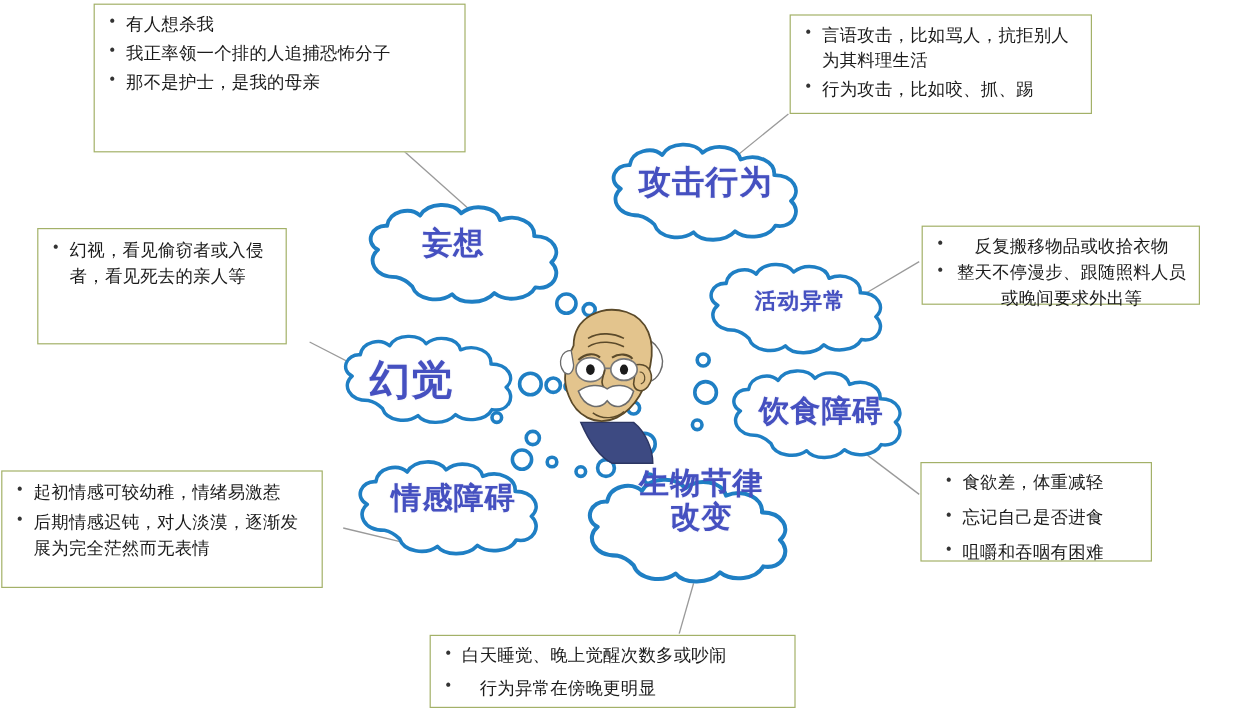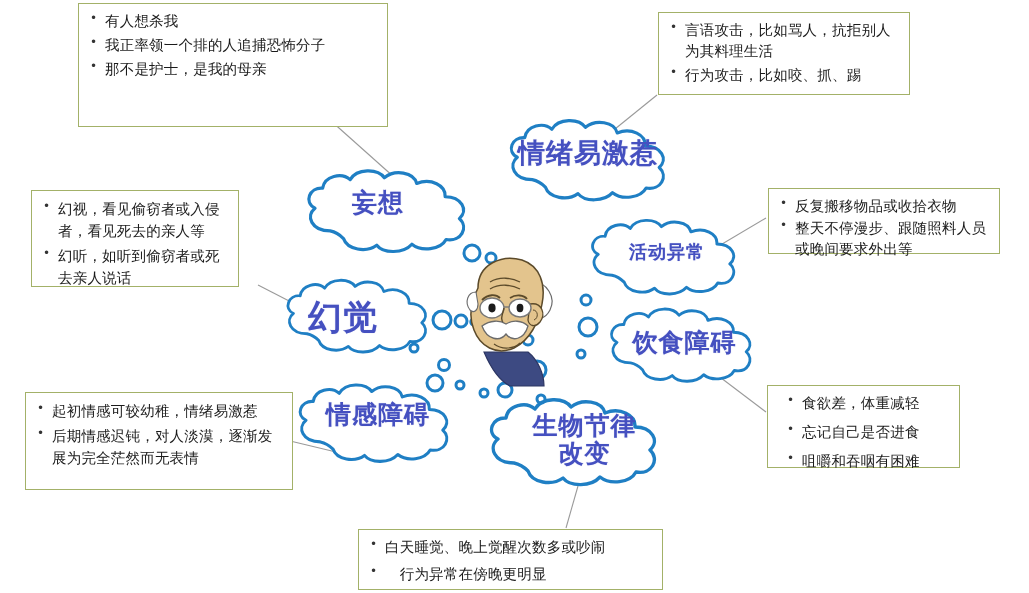--- a/index.html
+++ b/index.html
@@ -61,49 +61,49 @@
     top: -1px;
     font-size: 12px;
     color: #333;
   }
 
   
   #box-delusion   { left: 78px;  top: 3px;   width: 310px; height: 124px; }
   #box-aggression { left: 658px; top: 12px;  width: 252px; height: 83px;  }
   #box-halluc     { left: 31px;  top: 190px; width: 208px; height: 97px;  }
   #box-activity   { left: 768px; top: 188px; width: 232px; height: 66px;  }
-  #box-emotion    { left: 25px;  top: 392px; width: 268px; height: 98px;  }
+  #box-emotion    { left: 1px;  top: 392px; width: 268px; height: 98px;  }
   #box-eating     { left: 767px; top: 385px; width: 193px; height: 83px; padding-left: 12px;  }
   #box-rhythm     { left: 358px; top: 529px; width: 305px; height: 61px;  }
 
   #box-emotion li, #box-halluc li { line-height: 1.52; }
   #box-rhythm li { margin-bottom: 6px; }
   #box-eating li { margin-bottom: 8px; }
   #box-eating li:last-child { margin-bottom: 0; }
-  #box-activity li { margin-bottom: 1px; }
+  #box-activity li { margin-bottom: 1px; text-align: center; }
 
   
   .cloud-label {
     position: absolute;
     z-index: 3;
     color: #4550c0;
     font-weight: bold;
     font-family: "DejaVu Sans", "Liberation Sans", sans-serif;
     white-space: pre-line;
     text-align: center;
     line-height: 1.12;
     letter-spacing: 1px;
     text-shadow: 0 0 1px rgba(69,80,192,0.35);
   }
   #label-0 { left: 318px; top: 189px; width: 120px; font-size: 25px; }   
   #label-1 { left: 513px; top: 138px; width: 150px; font-size: 27px; }   
   #label-2 { left: 593px; top: 242px; width: 148px; font-size: 18px; }   
   #label-3 { left: 612px; top: 329px; width: 145px; font-size: 25px; }   
   #label-4 { left: 303px; top: 401px; width: 150px; font-size: 25px; }   
-  #label-5 { left: 492px; top: 412px; width: 185px; font-size: 25px; }   
+  #label-5 { left: 492px; top: 389px; width: 185px; font-size: 25px; }   
   #label-6 { left: 288px; top: 298px; width: 110px; font-size: 34px; }   
 
   
   #figure {
     position: absolute;
     left: 432px;
     top: 248px;
     width: 150px;
     height: 140px;
     z-index: 3;
@@ -238,21 +238,21 @@
 
     <path d="M72 60 C70 68 68 72 72 76 C75 78 78 76 78 74" fill="none" stroke="#5b4a2a" stroke-width="1.4"></path>
 
     <path d="M50 78 C58 72 68 72 74 76 C80 72 90 72 96 78
              C92 92 80 94 74 86 C68 94 55 92 50 78 Z" fill="#ffffff" stroke="#6b6b6b" stroke-width="1.3"></path>
 
     <path d="M62 96 C70 102 82 101 88 95" fill="none" stroke="#5b4a2a" stroke-width="1.2"></path>
   </svg>
 
   <div class="cloud-label" id="label-0">妄想</div>
-  <div class="cloud-label" id="label-1">情绪易激惹</div>
+  <div class="cloud-label" id="label-1">攻击行为</div>
   <div class="cloud-label" id="label-2">活动异常</div>
   <div class="cloud-label" id="label-3">饮食障碍</div>
   <div class="cloud-label" id="label-4">情感障碍</div>
   <div class="cloud-label" id="label-5">生物节律
 改变</div>
   <div class="cloud-label" id="label-6">幻觉</div>
 
   <div class="detail-box" id="box-delusion">
     <ul>
         <li>有人想杀我</li>
@@ -264,21 +264,20 @@
   <div class="detail-box" id="box-aggression">
     <ul>
         <li>言语攻击，比如骂人，抗拒别人为其料理生活</li>
         <li>行为攻击，比如咬、抓、踢</li>
       </ul>
   </div>
 
   <div class="detail-box" id="box-halluc">
     <ul>
         <li>幻视，看见偷窃者或入侵者，看见死去的亲人等</li>
-        <li>幻听，如听到偷窃者或死去亲人说话</li>
       </ul>
   </div>
 
   <div class="detail-box" id="box-activity">
     <ul>
         <li>反复搬移物品或收拾衣物</li>
         <li>整天不停漫步、跟随照料人员或晚间要求外出等</li>
       </ul>
   </div>
 

